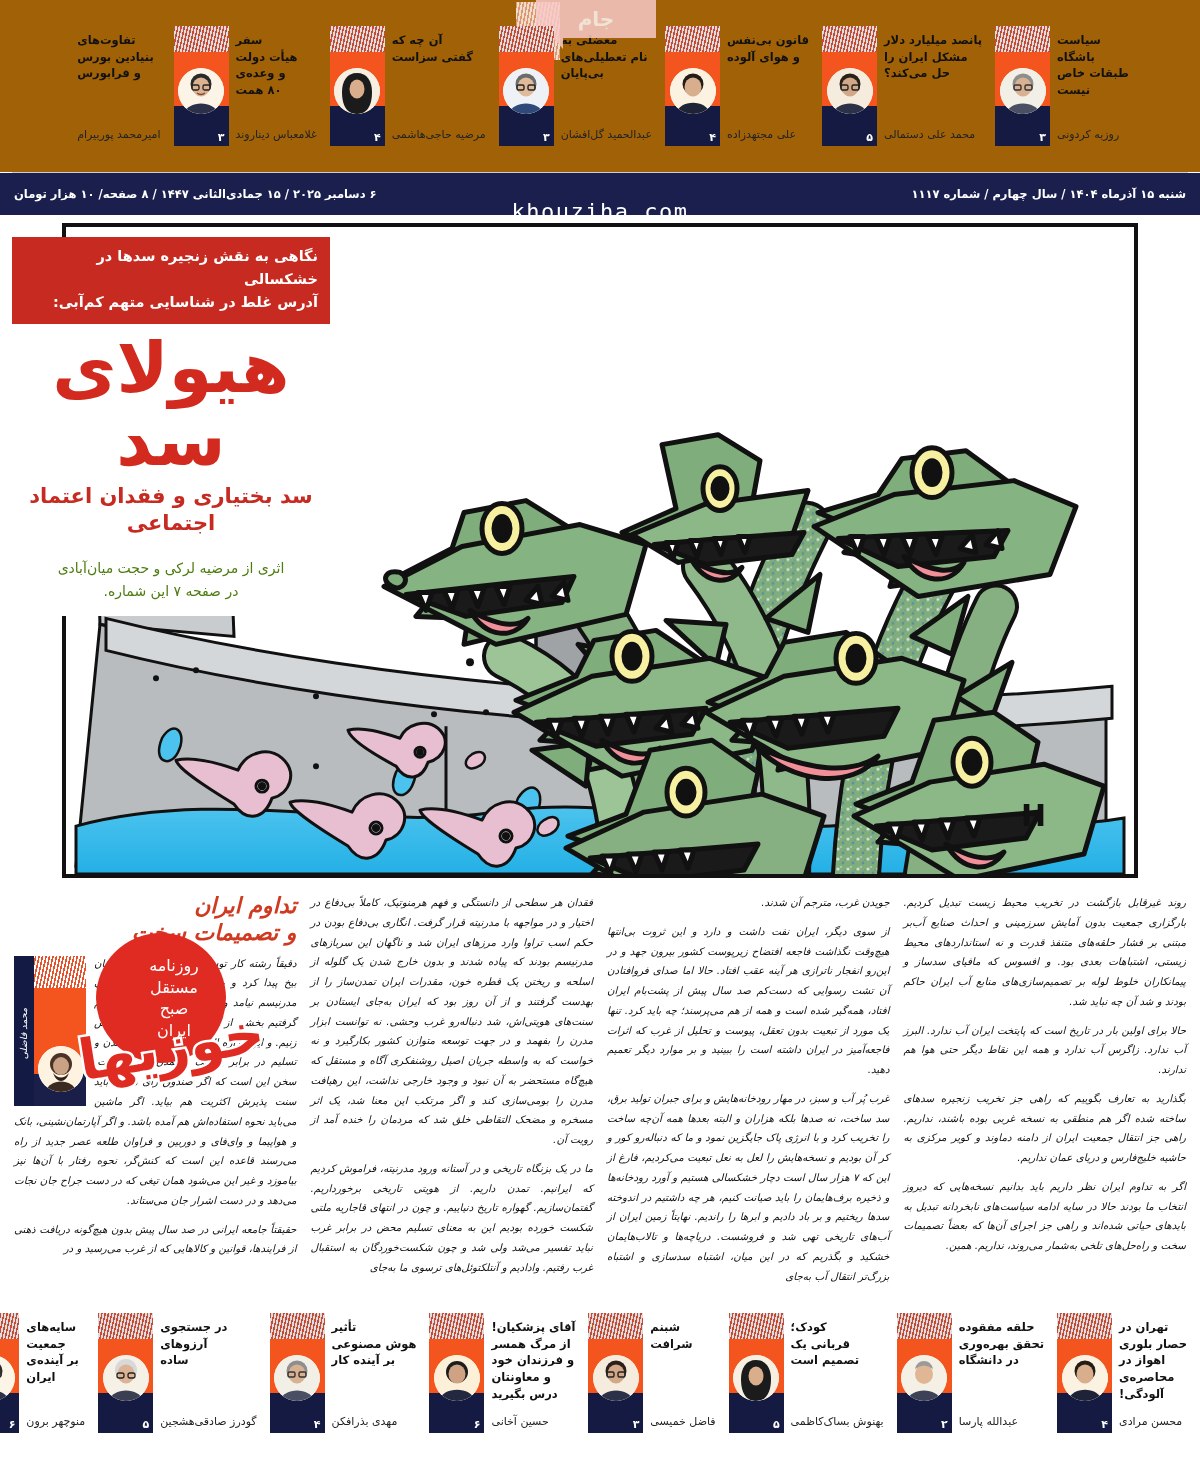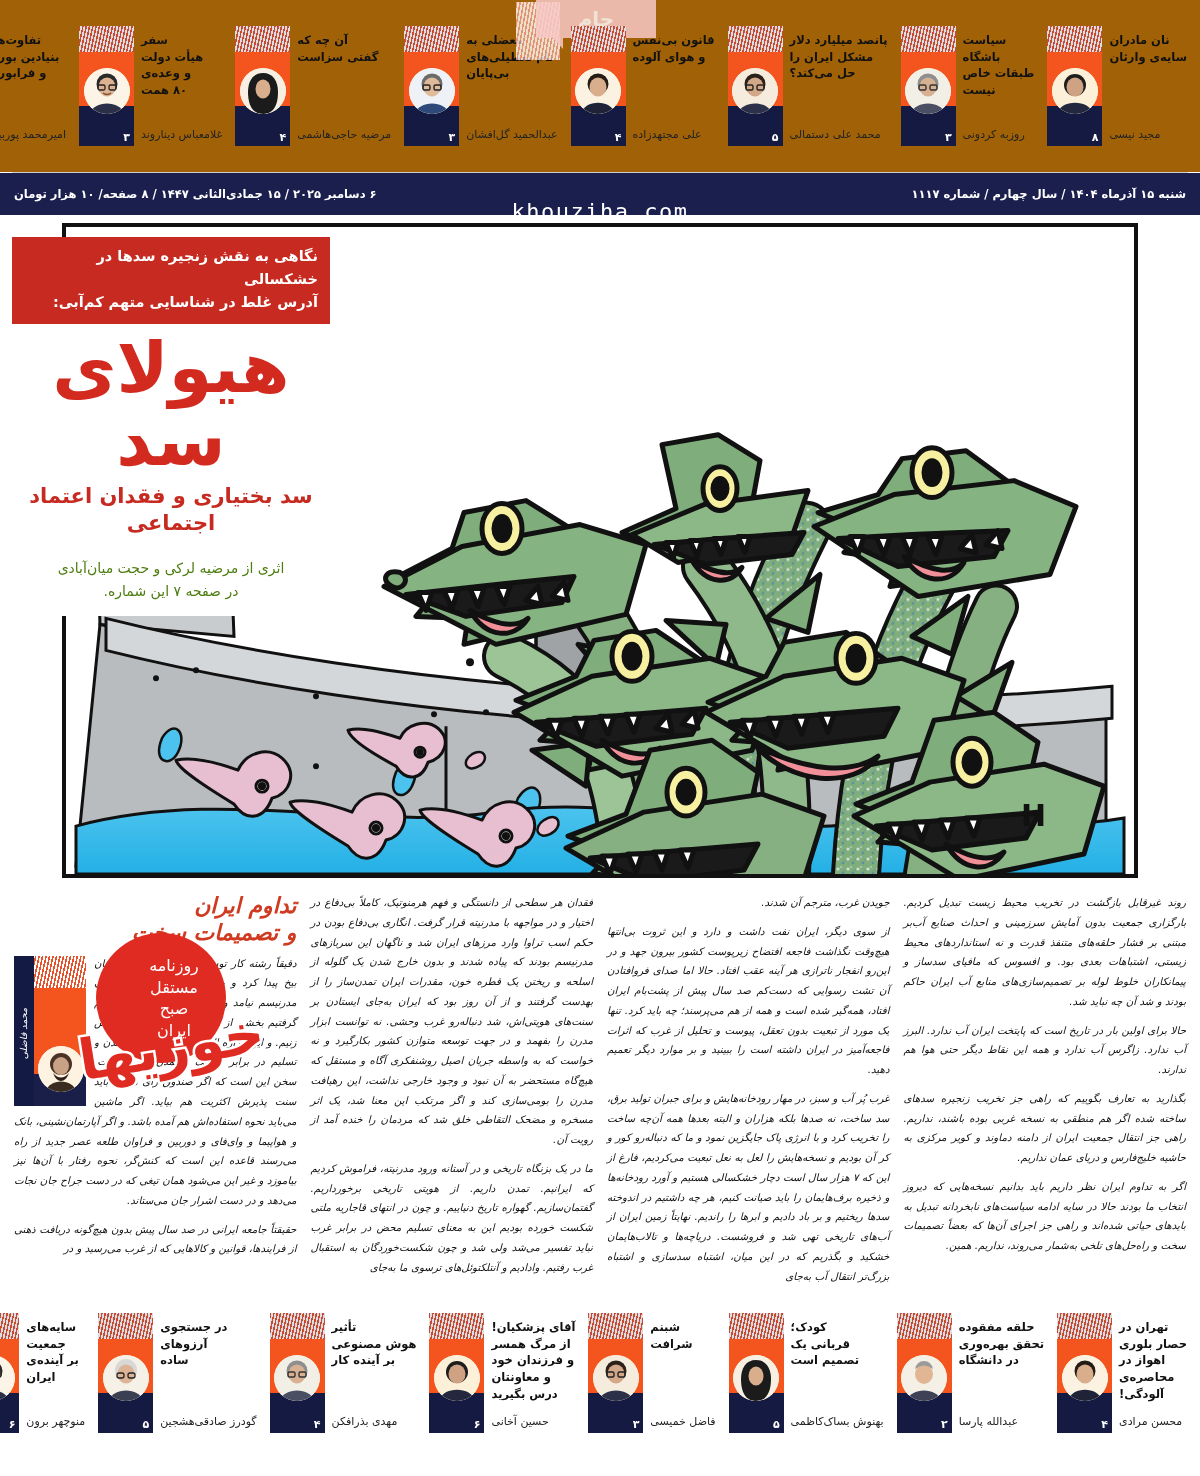--- a/index.html
+++ b/index.html
@@ -347,41 +347,20 @@
 </head>
 <body>
 
 <div class="promo-strip">
   <div class="jam-swirl"></div>
   <div class="jam-badge">
     <div class="jam-text">جام</div>
   </div>
   <div id="top-promos" style="display: flex;">
       <div style="display:flex;flex-direction:row;">
-        <div class="promo-item">
-    <div class="promo-text">
-      <div class="promo-title">نان مادران
-سایه‌ی وارثان</div>
-      <div class="promo-author">مجید نیسی</div>
-    </div>
-    <div class="promo-card">
-      <div class="swirl"></div>
-      <div class="orange"></div>
-      <div class="navy"></div>
-      <div class="avatar">
-              <svg viewBox="0 0 46 46">
-                <circle cx="23" cy="23" r="23" fill="#fdf0d8"></circle>
-                <circle cx="23" cy="17" r="11" fill="#1d1d1d"></circle>
-                <ellipse cx="23" cy="19" rx="8.5" ry="9.5" fill="#cfa283"></ellipse>
-                <path d="M5 46 C8 31 38 31 41 46Z" fill="#23283f"></path>
-              </svg>
-            </div>
-      <div class="pg">۸</div>
-    </div>
-  </div>
         <div class="promo-item">
     <div class="promo-text">
       <div class="promo-title">سیاست
 باشگاه
 طبقات خاص
 نیست</div>
       <div class="promo-author">روزبه کردونی</div>
     </div>
     <div class="promo-card">
       <div class="swirl"></div>

